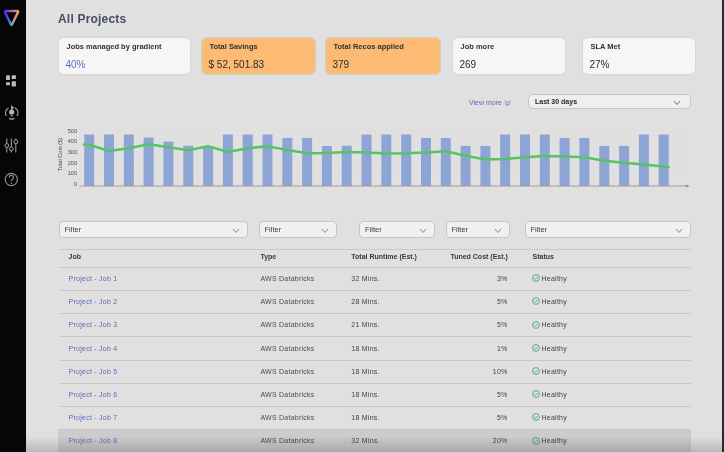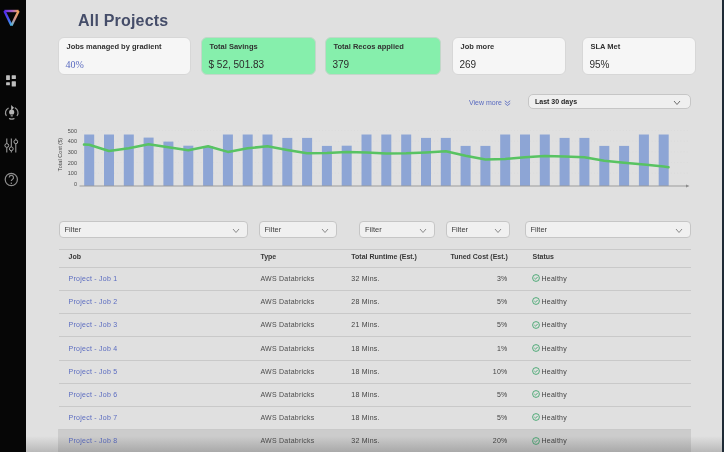--- a/index.html
+++ b/index.html
@@ -3,24 +3,24 @@
 <meta charset="utf-8">
 <style>
   * { margin:0; padding:0; box-sizing:border-box; }
   html,body { width:724px; height:452px; overflow:hidden; }
   body { font-family:"Liberation Sans", sans-serif; background:#e0e0e0; position:relative; }
   .abs { position:absolute; }
   
   #sidebar { position:absolute; left:0; top:0; width:26px; height:452px; background:#060606; z-index:5; }
   
   .card { position:absolute; top:37px; height:38px; border-radius:6px; background:#f6f6f6; border:1px solid #d7d7d7; }
-  .card.green { background:#86efac; border:1px solid #c2d7c9; }
+  .card.green { background:#fdba74; border:1px solid #c2d7c9; }
   .card .t { position:absolute; left:7.5px; top:3.6px; font-size:7.5px; font-weight:700; color:#313131; white-space:nowrap; }
   .card .v { position:absolute; left:6.5px; top:20.5px; font-size:10px; color:#2c2c2c; white-space:nowrap; }
-  .card .v.blue { color:#5a6bc0;font-family:Liberation Serif, serif; }
+  .card .v.blue { color:#5a6bc0; }
   
   .filter { position:absolute; top:220.5px; height:17.5px; background:#f0f0f0; border:1px solid #c6c6c6; border-radius:4px; }
   .filter span { position:absolute; left:4.8px; top:3.4px; font-size:7.5px; color:#3d3d3d; }
   .filter svg { position:absolute; right:7px; top:6px; }
   
   .hd { position:absolute; font-size:7px; font-weight:700; color:#383838; white-space:nowrap; }
   .cell { position:absolute; font-size:7px; letter-spacing:0.25px; color:#424242; white-space:nowrap; }
   .link { color:#5a6bc0; }
   .sep { position:absolute; left:58.7px; width:632.3px; height:1px; background:#c9c9c9; }
 </style>
@@ -77,41 +77,41 @@
       </g>
 
       <g stroke="#8e8e8e" fill="none">
         <circle cx="11.3" cy="179.5" r="6.1" stroke-width="1.2"></circle>
         <path d="M 9.2 177.5 a 2.15 2.15 0 1 1 3.2 1.9 c -0.8 0.5 -1.1 0.9 -1.1 1.7" stroke-width="1.2"></path>
       </g>
       <rect x="10.7" y="182.6" width="1.3" height="1.3" fill="#8e8e8e"></rect>
     </svg>
   </div>
 
-  <div class="abs" style="left:58px; top:11.5px; font-size:16px; font-weight:700; color:#454d69; letter-spacing:0.2px;margin-left:20px;">All Projects</div>
+  <div class="abs" style="left:58px; top:11.5px; font-size:12px; font-weight:700; color:#454d69; letter-spacing:0.2px;">All Projects</div>
 
   <div class="card" style="left:58px; width:133px;">
     <span class="t">Jobs managed by gradient</span>
     <span class="v blue">40%</span>
   </div>
   <div class="card green" style="left:201px; width:115px;">
     <span class="t">Total Savings</span>
     <span class="v">$ 52, 501.83</span>
   </div>
   <div class="card green" style="left:325px; width:116px;">
     <span class="t">Total Recos applied</span>
     <span class="v">379</span>
   </div>
   <div class="card" style="left:452px; width:114px;">
     <span class="t">Job more</span>
     <span class="v">269</span>
   </div>
   <div class="card" style="left:582px; width:114px;">
     <span class="t">SLA Met</span>
-    <span class="v">95%</span>
+    <span class="v">27%</span>
   </div>
 
   <div class="abs" style="left:469px; top:99px; font-size:7px; color:#5a6bc0;">View more</div>
   <svg class="abs" style="left:503.5px; top:100px;" width="7" height="6.5" viewBox="0 0 7 6.5">
     <path d="M 0.8 0.8 L 3.5 3 L 6.2 0.8 M 0.8 3.3 L 3.5 5.5 L 6.2 3.3" fill="none" stroke="#5a6bc0" stroke-width="0.9"></path>
   </svg>
   <div class="abs" style="left:528px; top:93.5px; width:163px; height:15.5px; background:#efefef; border:1px solid #c6c6c6; border-radius:5px;">
     <span style="position:absolute; left:6px; top:3.6px; font-size:7px; font-weight:700; color:#262626;">Last 30 days</span>
     <svg style="position:absolute; right:9px; top:5px;" width="8" height="6" viewBox="0 0 8 6">
       <path d="M 1 1 L 4 4.5 L 7 1" fill="none" stroke="#6d6d6d" stroke-width="1"></path>

